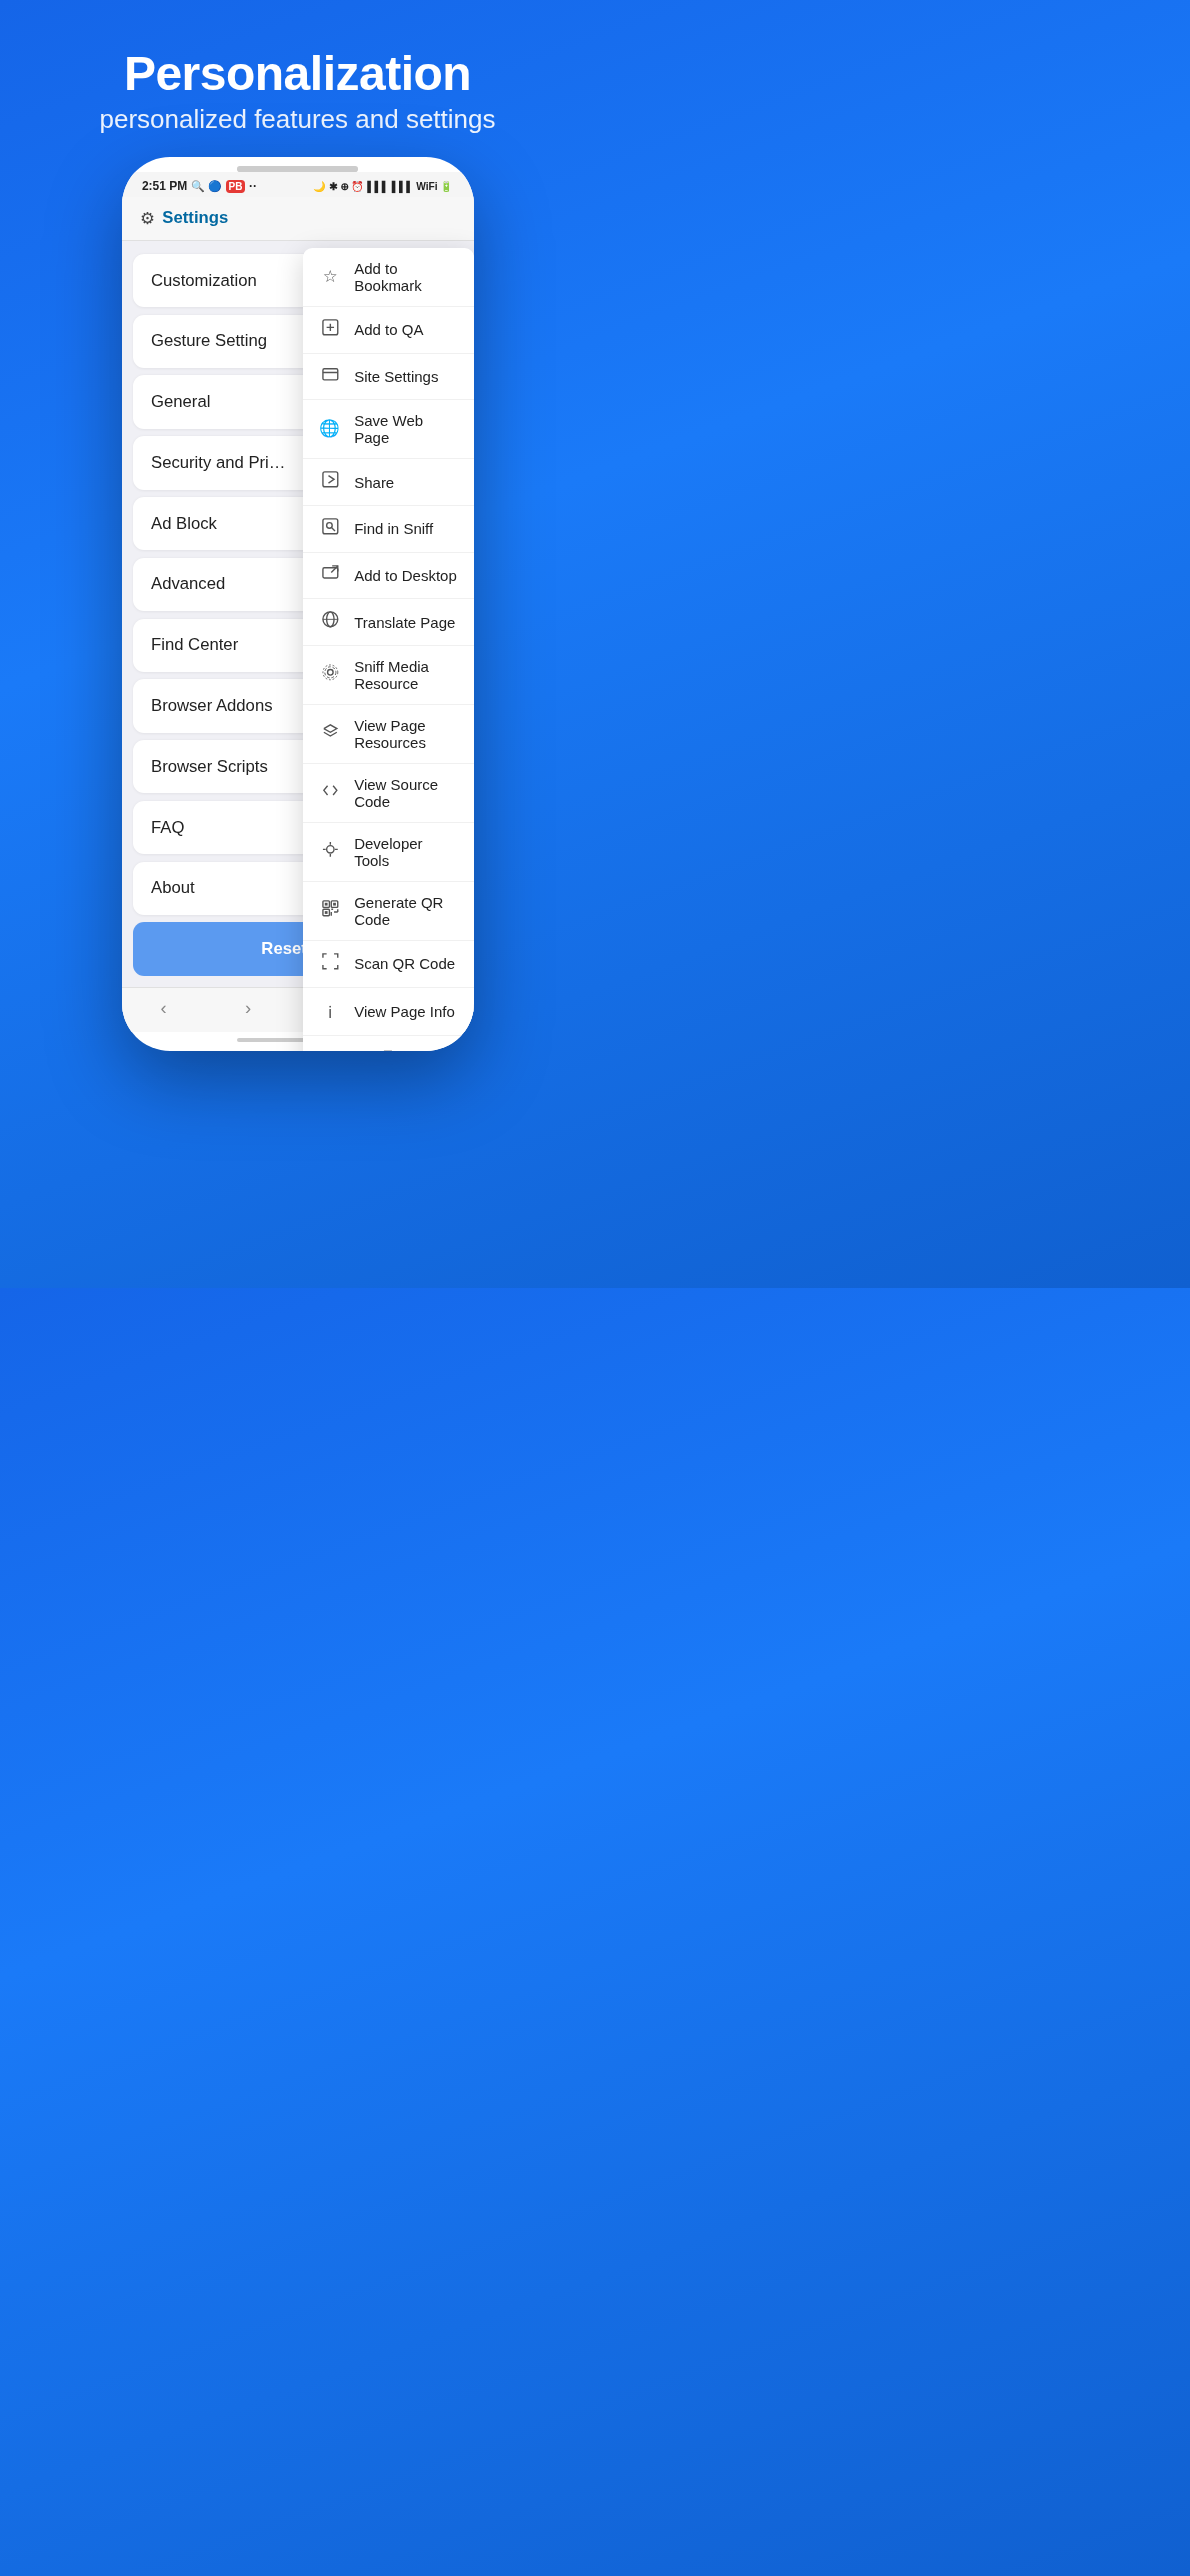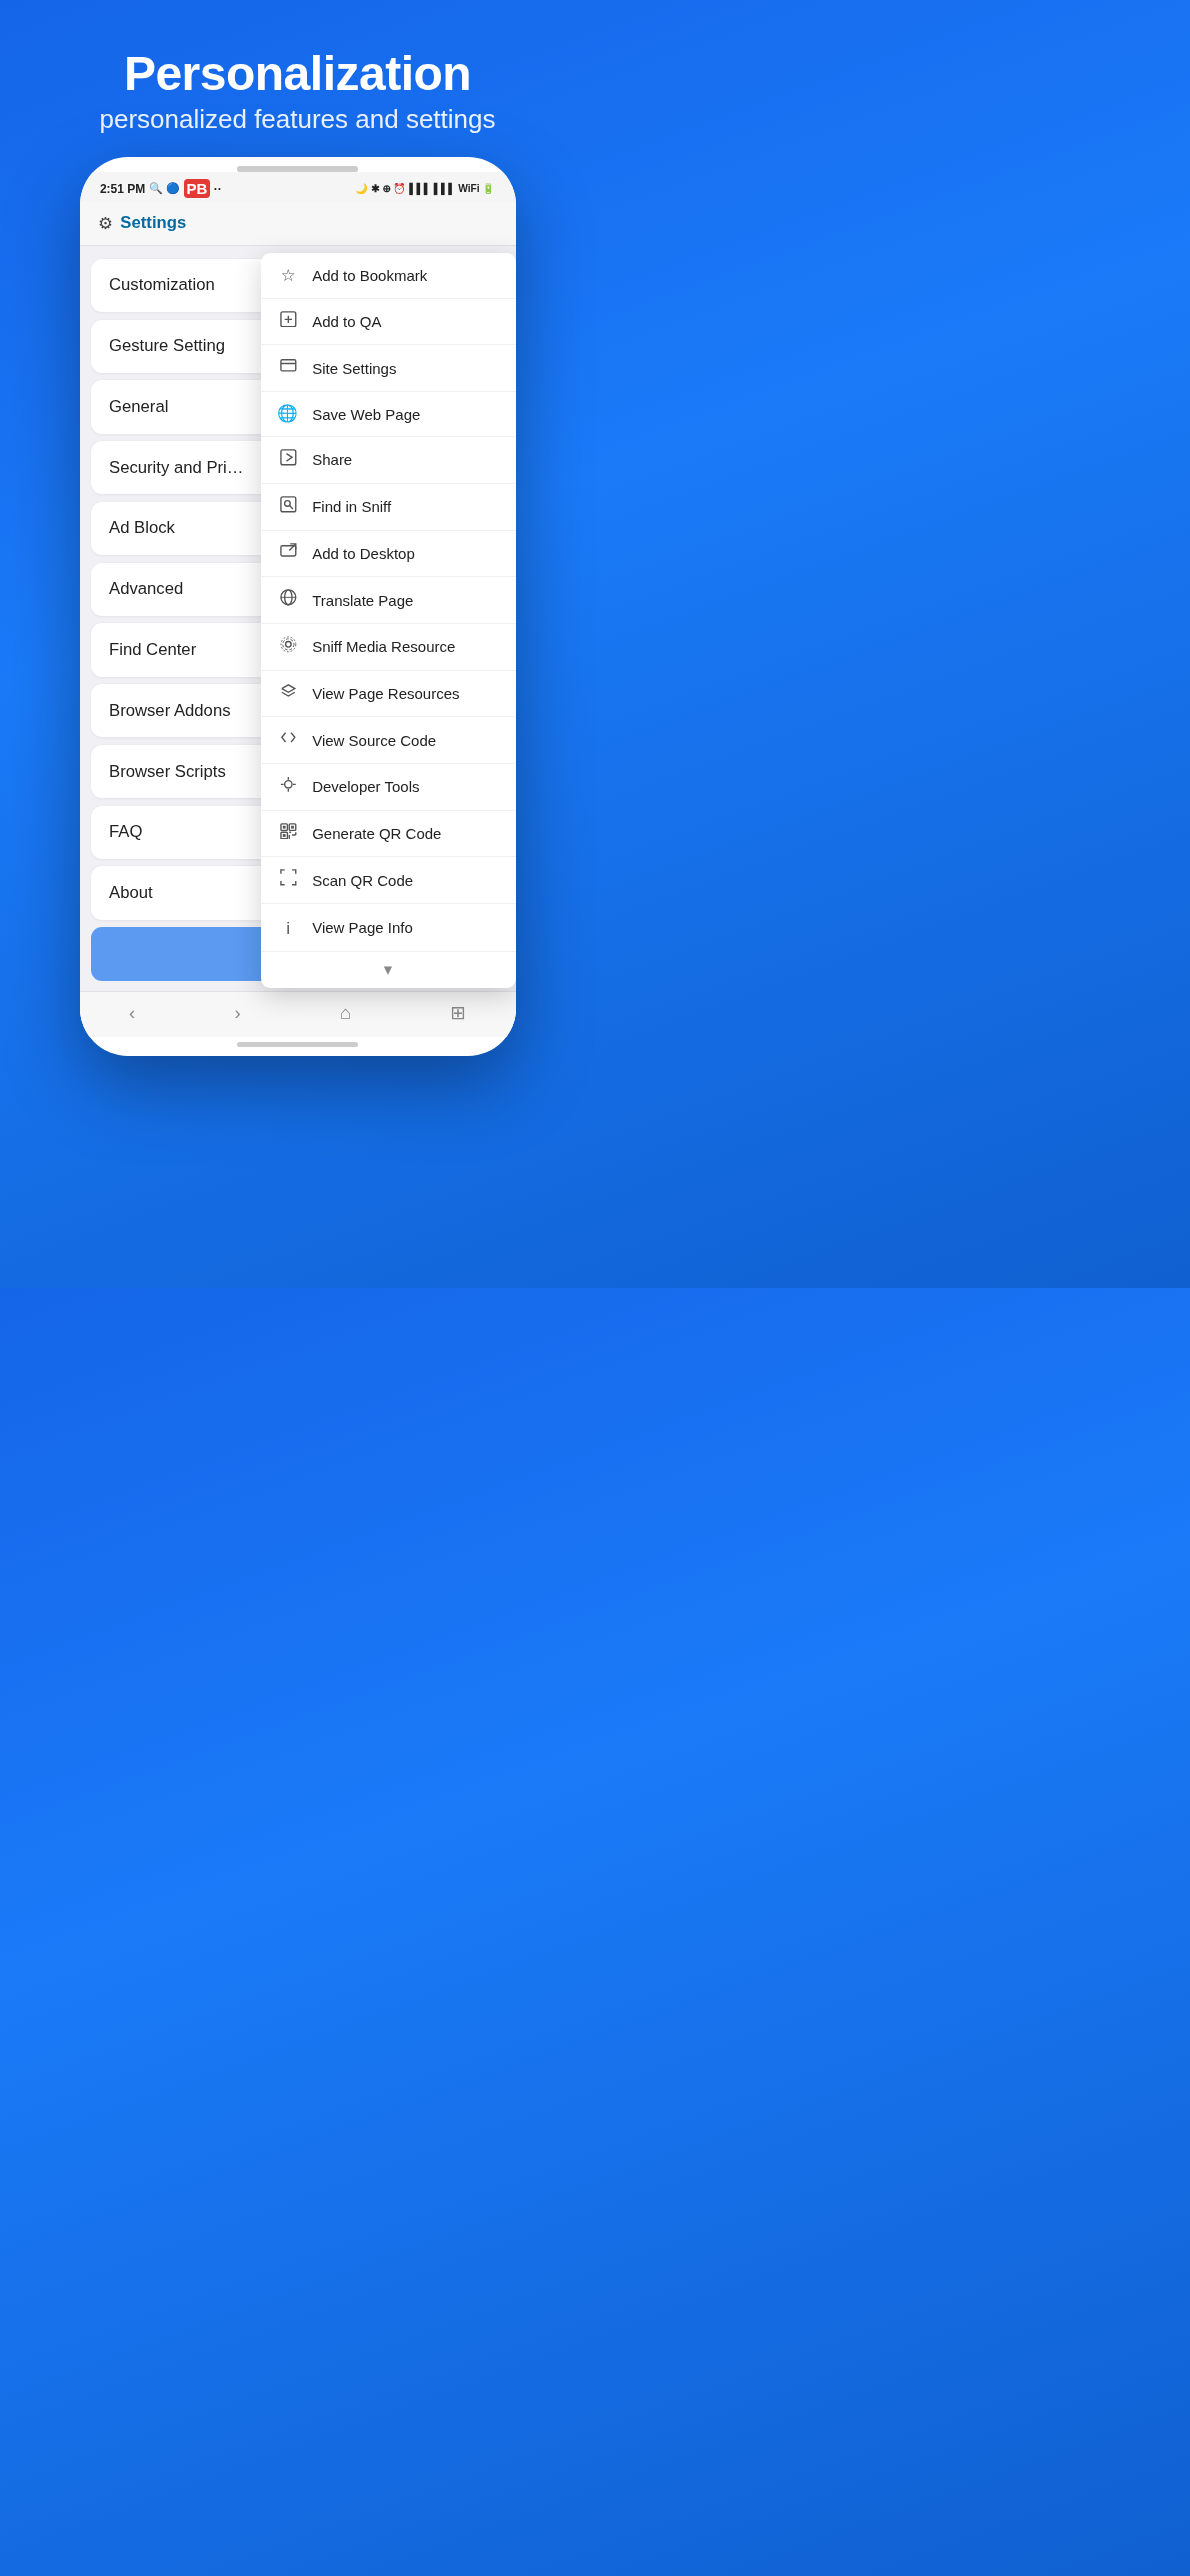--- a/index.html
+++ b/index.html
@@ -28,21 +28,21 @@
     .hero-subtitle {
       color: rgba(255,255,255,0.92);
       font-size: 26px;
       font-weight: 400;
       text-align: center;
       margin-bottom: 22px;
     }
 
     
     .phone-wrapper {
-      width: 436px;
+      width: 352px;
       background: #fff;
       border-radius: 48px;
       box-shadow: 0 28px 74px rgba(0,0,0,0.35);
       overflow: hidden;
       position: relative;
       padding: 0;
     }
 
     .phone-notch-bar {
       width: 121px;
@@ -220,21 +220,21 @@
 <p class="hero-subtitle">personalized features and settings</p>
 
 <div class="phone-wrapper">
   <div class="phone-notch-bar"></div>
 
   <div class="status-bar">
     <div class="status-left">
       <span>2:51 PM</span>
       <span class="status-icon">🔍</span>
       <span class="status-icon">🔵</span>
-      <span class="status-icon" style="background:#e53935;color:#fff;border-radius:3.7px;padding:0.9px 2.8px;font-size:15px;">PB</span>
+      <span class="status-icon" style="background:#e53935;color:#fff;border-radius:3.7px;padding:0.9px 2.8px;font-size:10px;">PB</span>
       <span>··</span>
     </div>
     <div class="status-right">
       <span>🌙</span>
       <span>✱</span>
       <span>⊕</span>
       <span>⏰</span>
       <span>▌▌▌</span>
       <span>▌▌▌</span>
       <span>WiFi</span>

